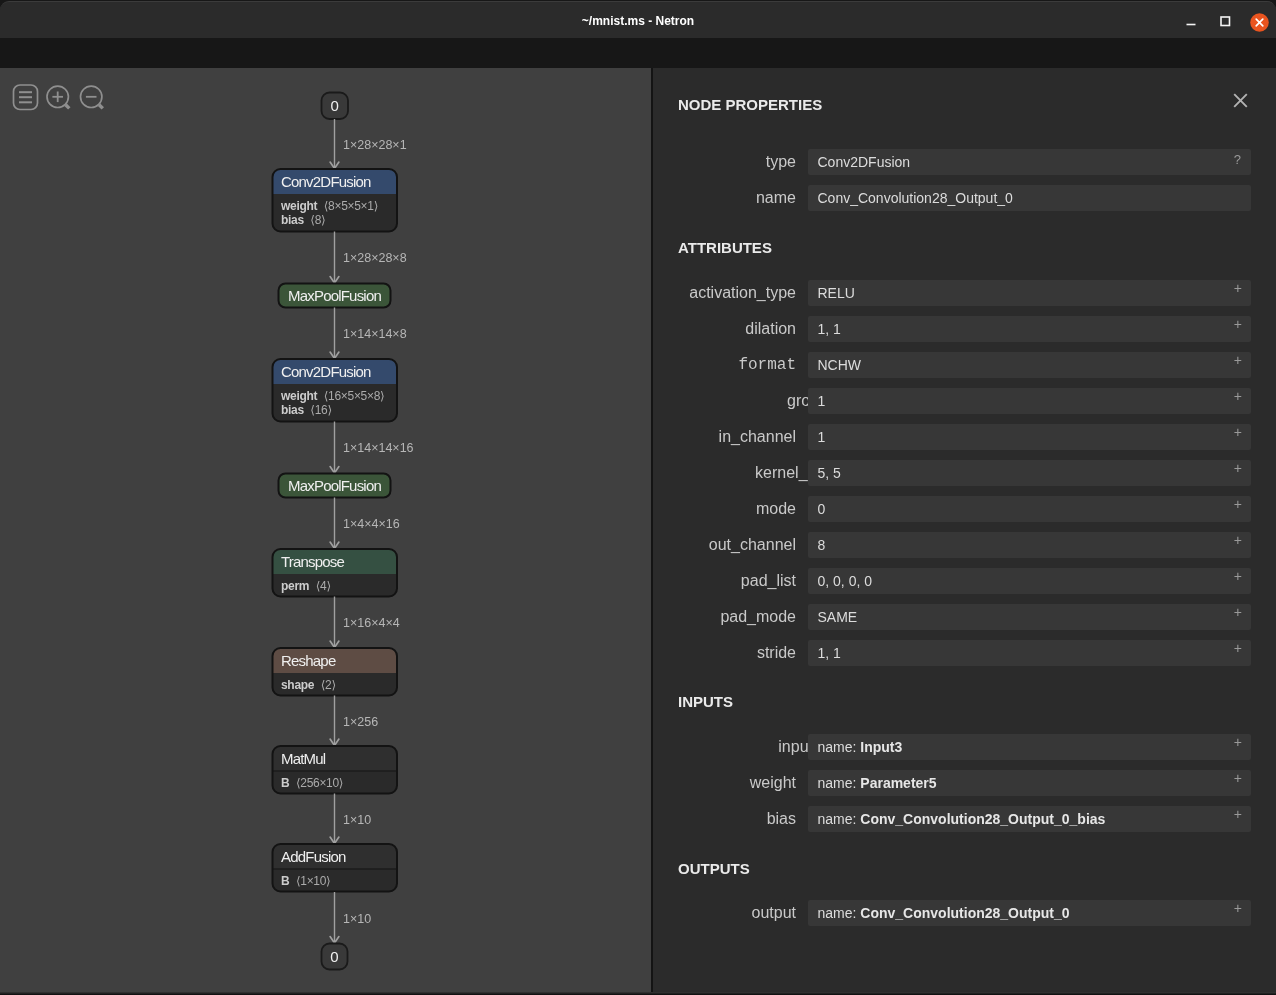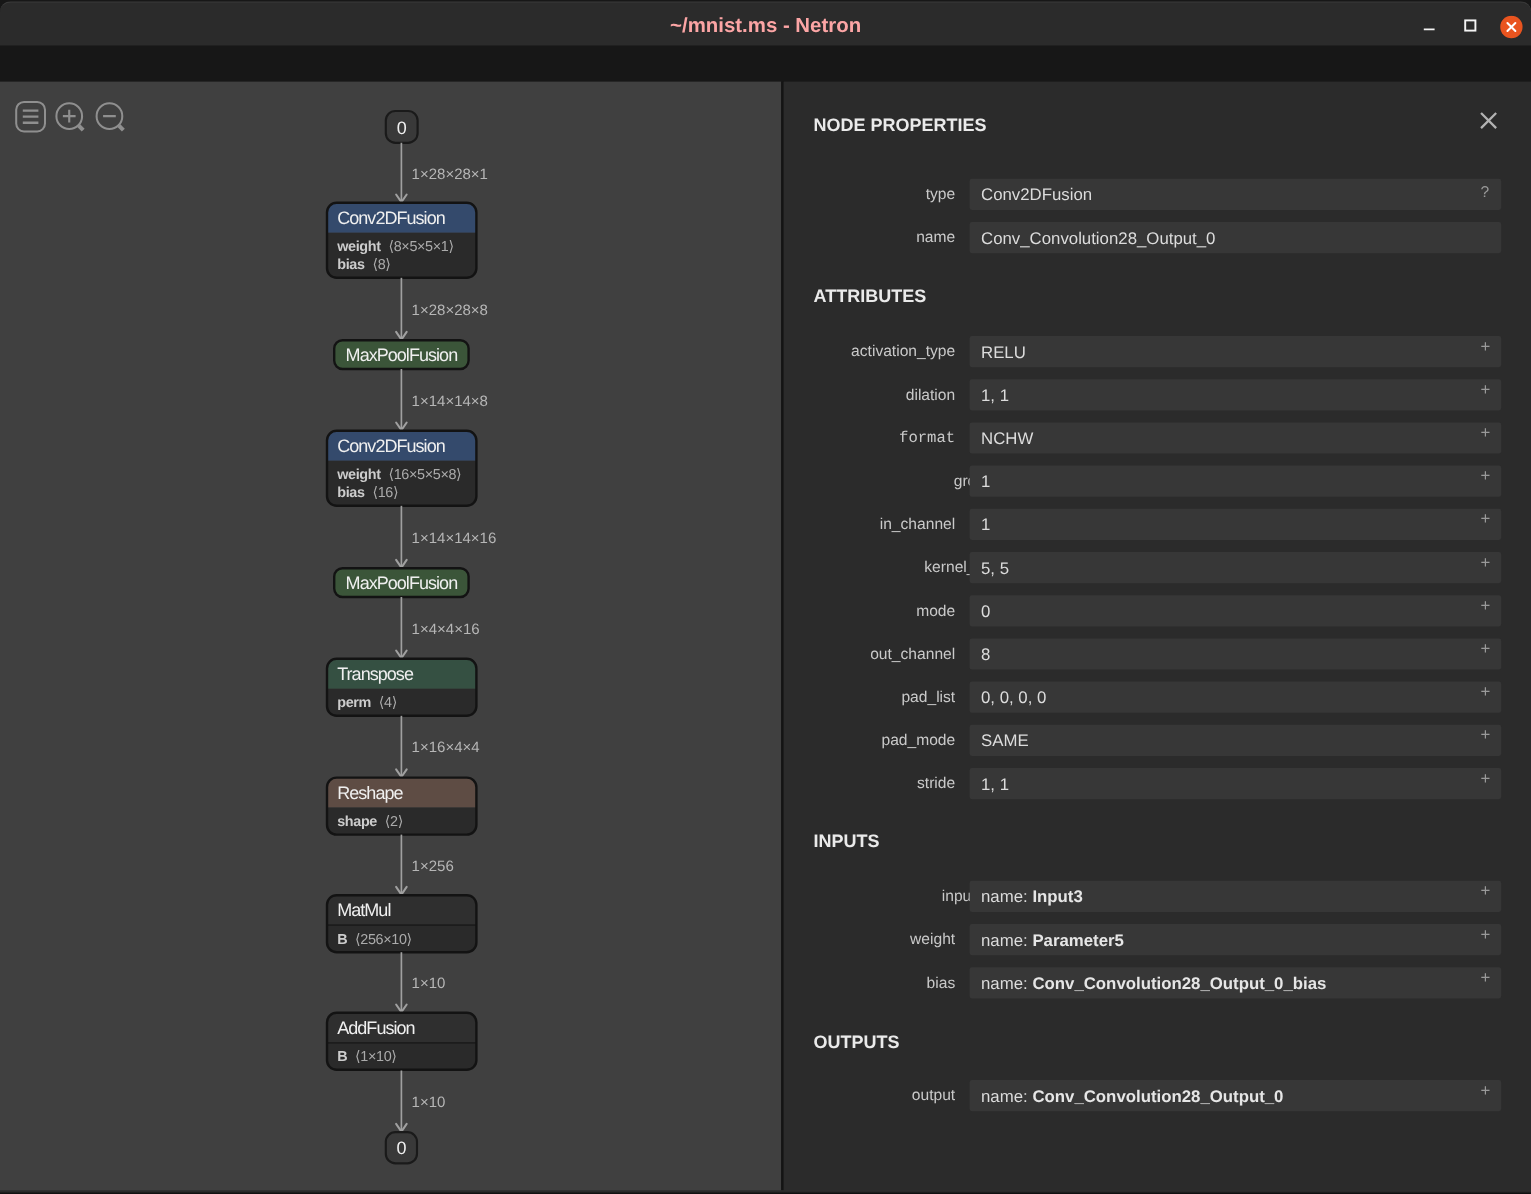--- a/index.html
+++ b/index.html
@@ -2,31 +2,31 @@
 <html><head>
 <meta charset="utf-8">
 <style>
   * { margin:0; padding:0; box-sizing:border-box; }
   html,body { width:1276px; height:995px; background:#171717; overflow:hidden;
     font-family:"Liberation Sans", sans-serif; }
   #win { position:absolute; left:0; top:0; width:1276px; height:995px; }
   #titlebar { position:absolute; left:0; top:1px; width:1276px; height:37px;
     background:#2b2b2b; border-radius:9px 9px 0 0; border-top:1px solid #3b3b3b; }
   #title { position:absolute; left:0; top:0; width:100%; height:37px;
-    text-align:center; line-height:39px; color:#fca5a5; font-weight:bold; font-size:17px; }
+    text-align:center; line-height:39px; color:#ffffff; font-weight:bold; font-size:12px; }
   .winbtn { position:absolute; top:11px; }
   #menubar { position:absolute; left:0; top:38px; width:1276px; height:30px; background:#3c3c3c; }
   .menu { position:absolute; top:0; height:30px; line-height:31px; color:#f2f2f2; font-size:18px; }
   #content { position:absolute; left:0; top:68px; width:1276px; height:924px; }
   #graphpanel { position:absolute; left:0; top:0; width:651px; height:924px; background:#404040; }
   #divider { position:absolute; left:651px; top:0; width:2px; height:924px; background:#141414; }
   #sidebar { position:absolute; left:653px; top:0; width:623px; height:924px; background:#2b2b2b; }
   #bottomedge { position:absolute; left:0; top:992px; width:1276px; height:3px; background:linear-gradient(#383838,#0b0b0b); }
   .sechead { position:absolute; color:#eaeaea; font-weight:bold; font-size:15px; letter-spacing:0px; }
-  .rowlabel { position:absolute; width:143px; text-align:right; color:#c9c9c9; font-size:13px; line-height:26px; }
+  .rowlabel { position:absolute; width:143px; text-align:right; color:#c9c9c9; font-size:16px; line-height:26px; }
   .valbox { position:absolute; left:154.5px; width:443.5px; height:26px; background:#373737;
     border-radius:2px; color:#dcdcdc; font-size:14px; line-height:26px; padding-left:10px; }
   .valbox b { color:#e6e6e6;margin-top:36px; }
   .plus { position:absolute; right:9px; top:-5px; color:#9a9a9a; font-size:14px; }
   .qmark { position:absolute; right:10px; top:-2px; color:#9a9a9a; font-size:13px; }
 </style>
 </head>
 <body>
 <div id="win">
   <div id="titlebar">

